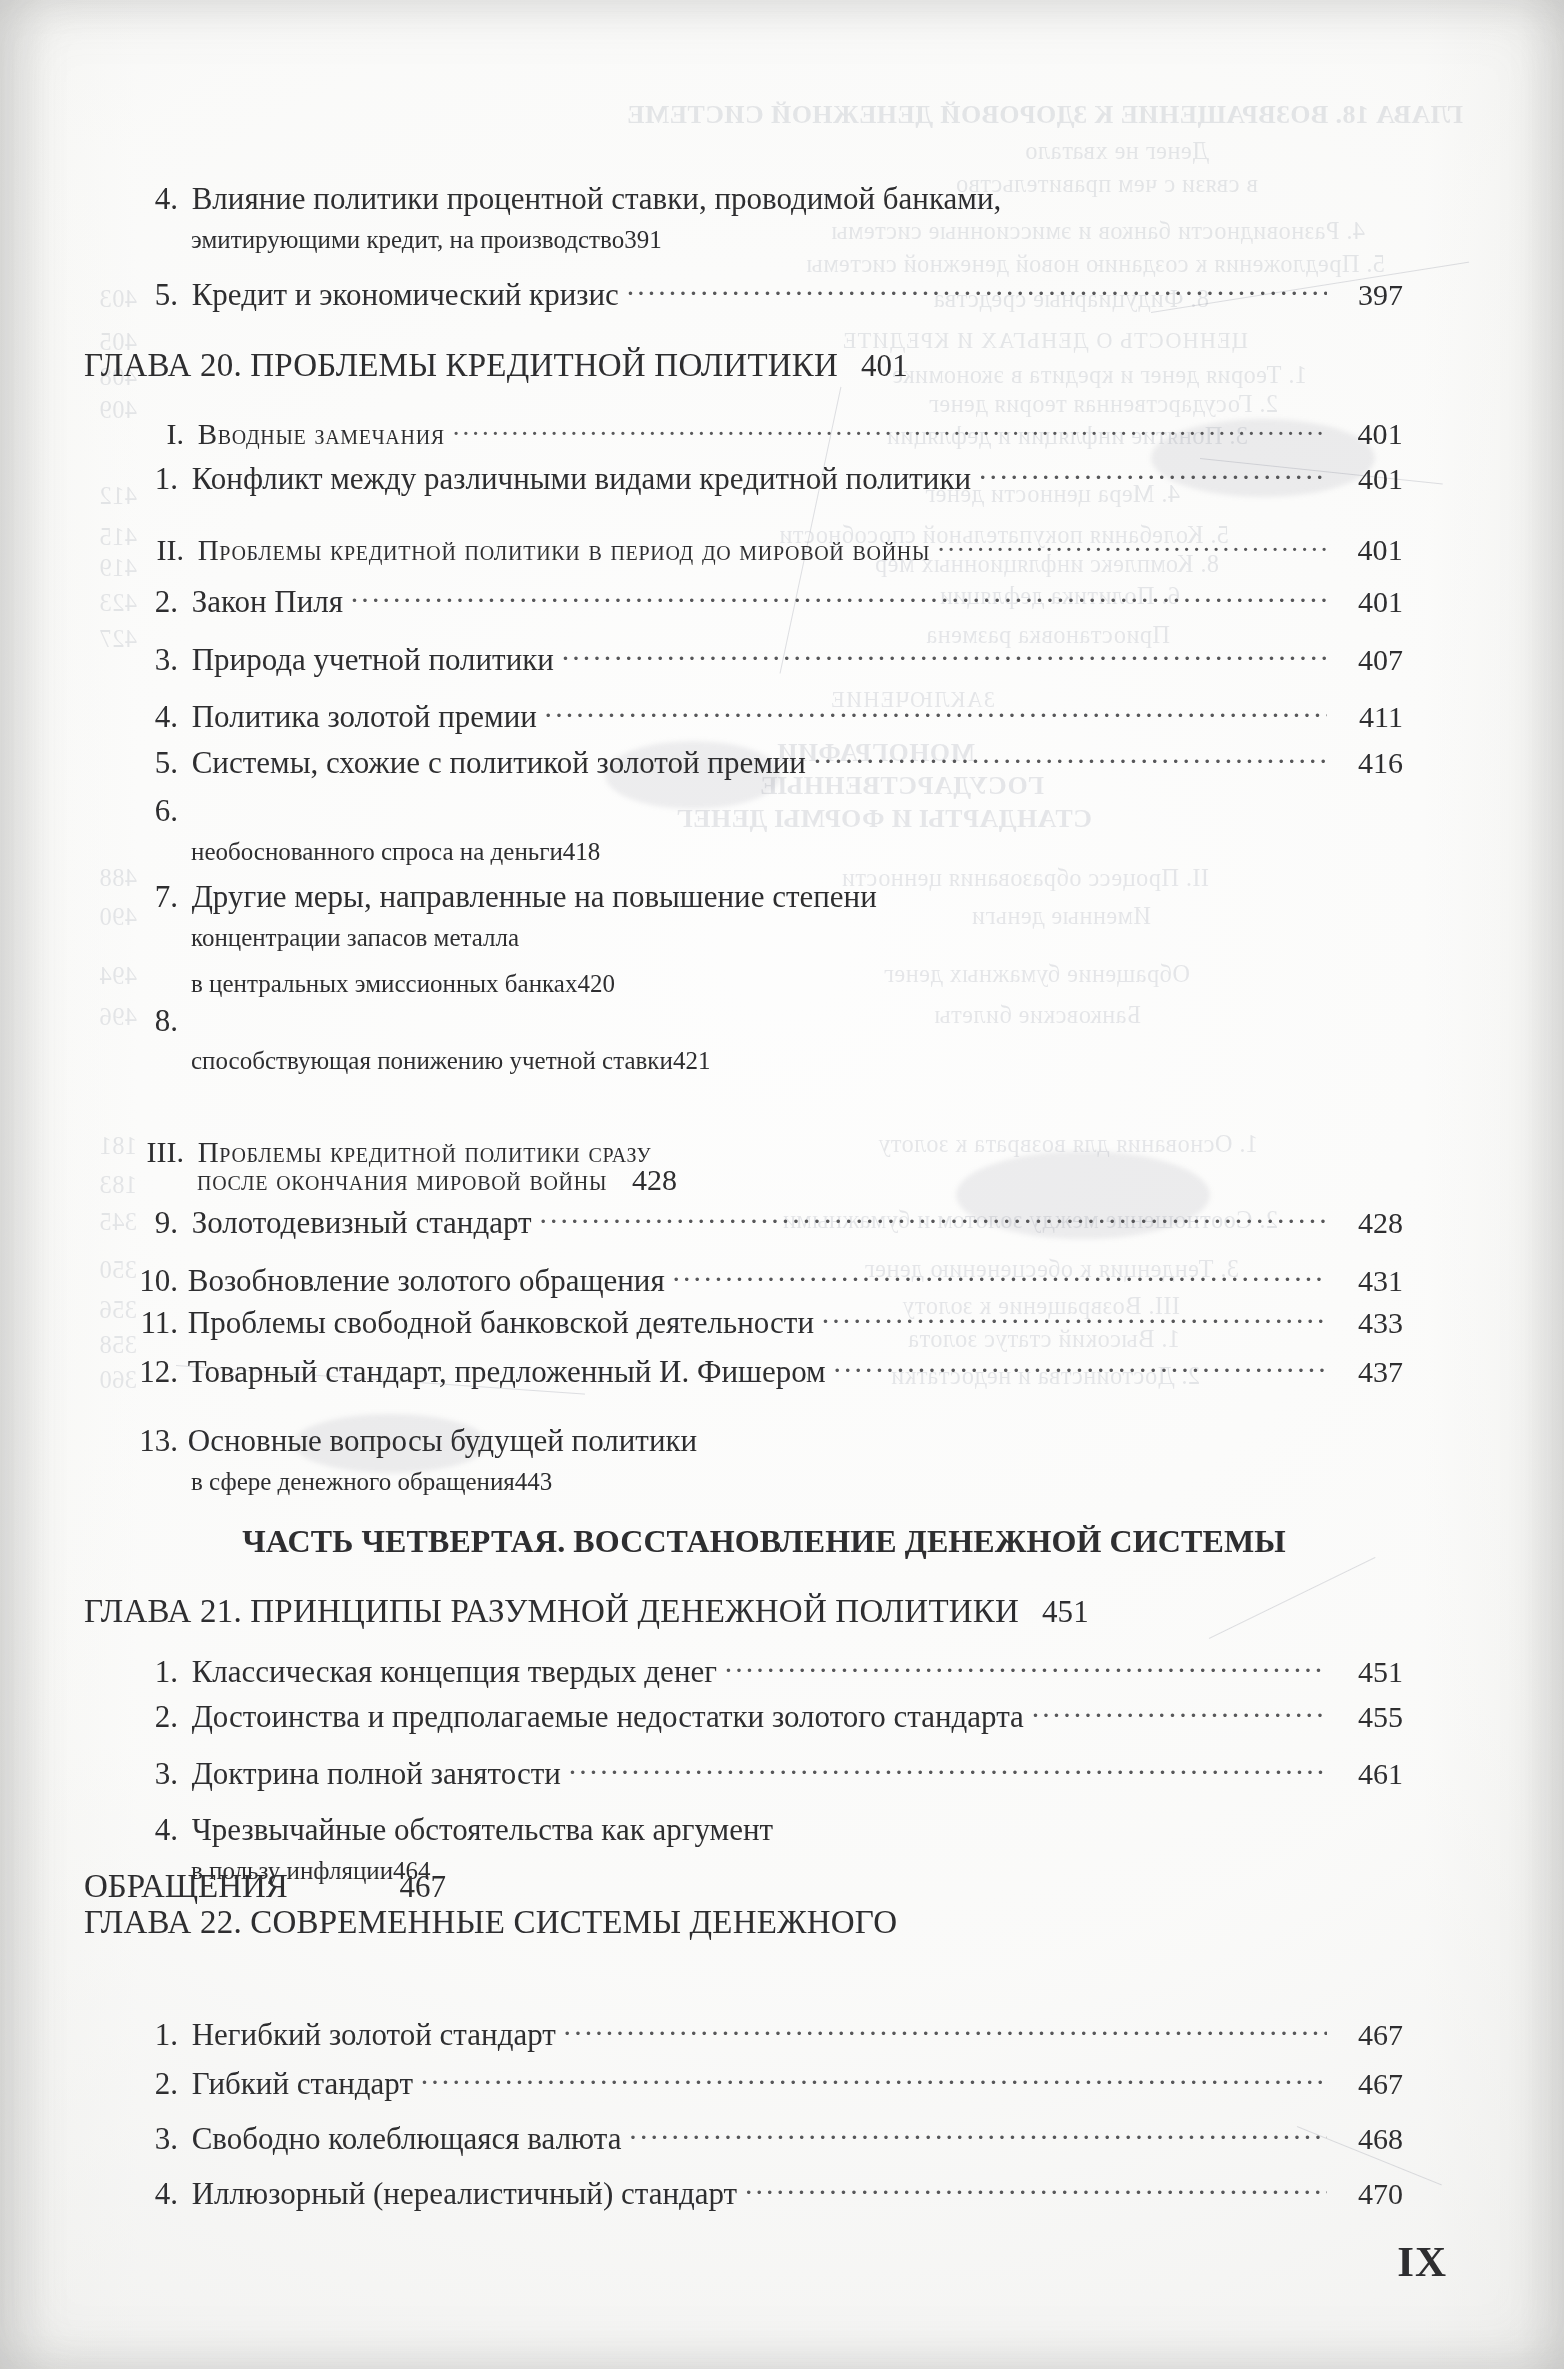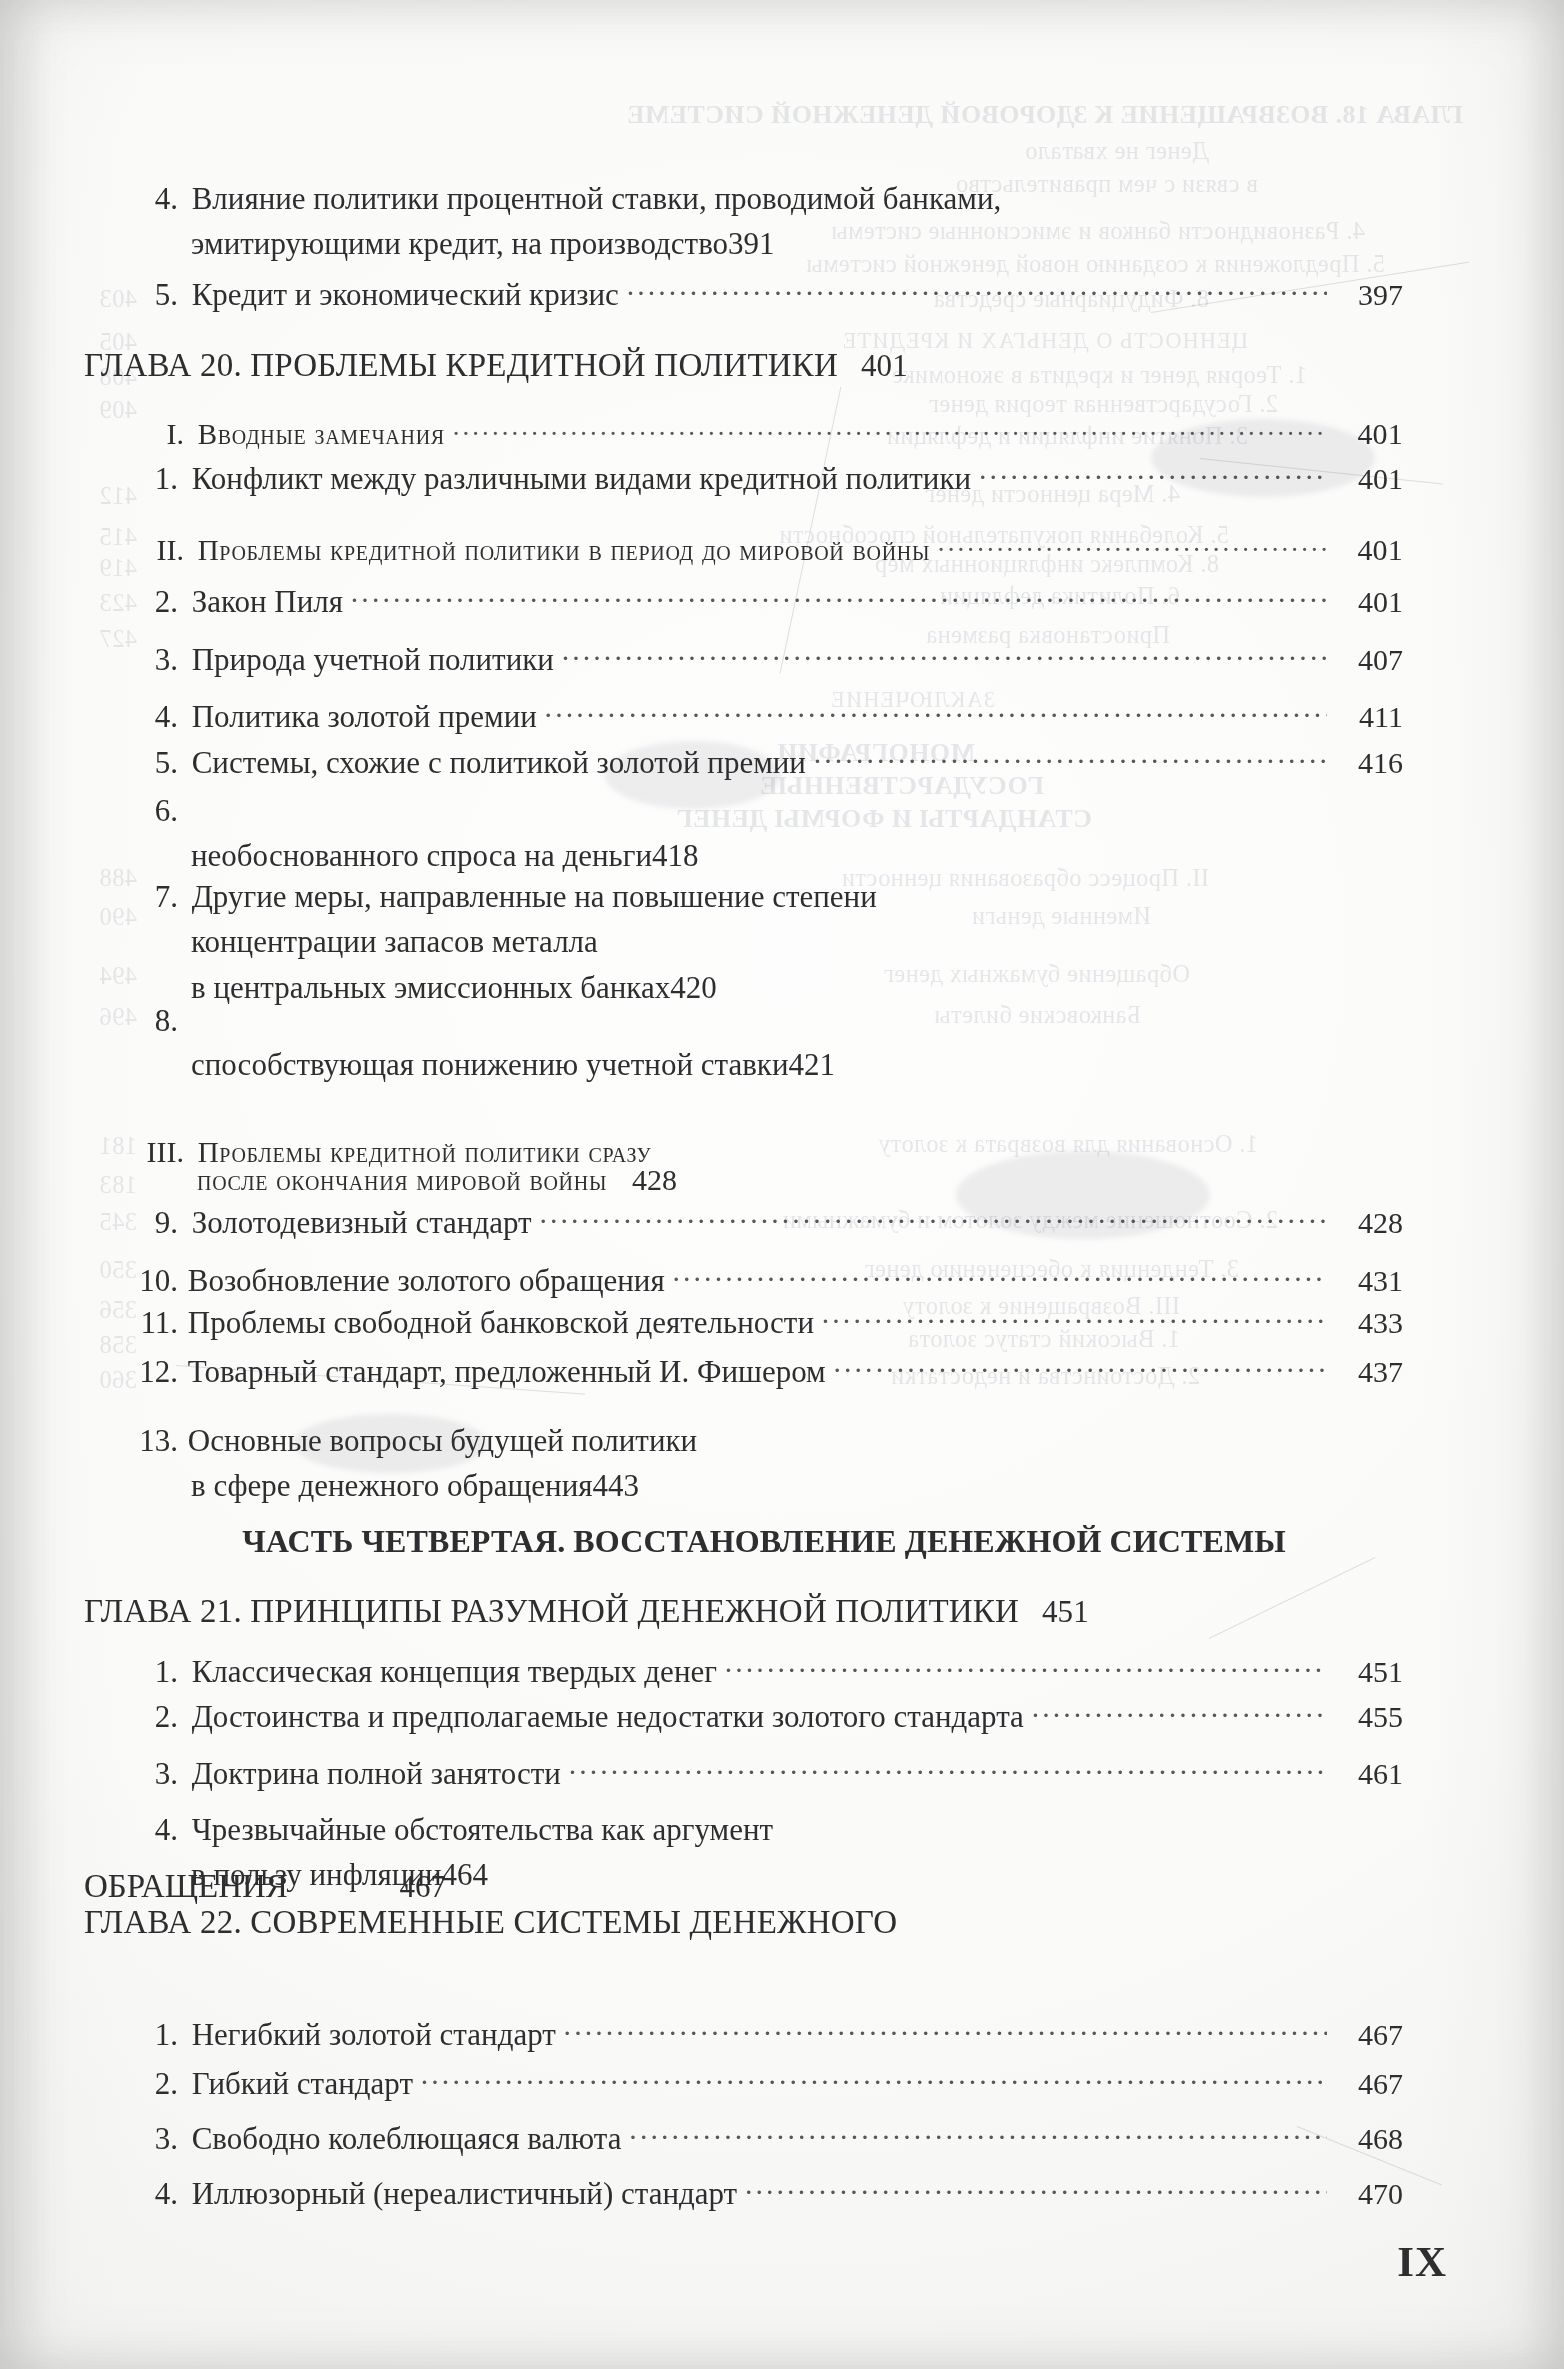--- a/index.html
+++ b/index.html
@@ -138,21 +138,21 @@
   
   .lvl-item.wide .num { width: 53px; margin-right: 9.8px; }
 
   
   .cont-line {
     position: absolute;
     display: flex;
     align-items: baseline;
     left: 125px;
     width: 1278px;
-    font-size: 31px;
+    font-size: 25px;
   }
   .cont-line .pad { flex: 0 0 auto; width: 66px; }
 
   
   .lvl-sec { font-size: 28px; letter-spacing: 0.2px; }
   .lvl-sec .rn {
     flex: 0 0 auto;
     width: 59px;
     margin-right: 13.7px;
     text-align: right;

